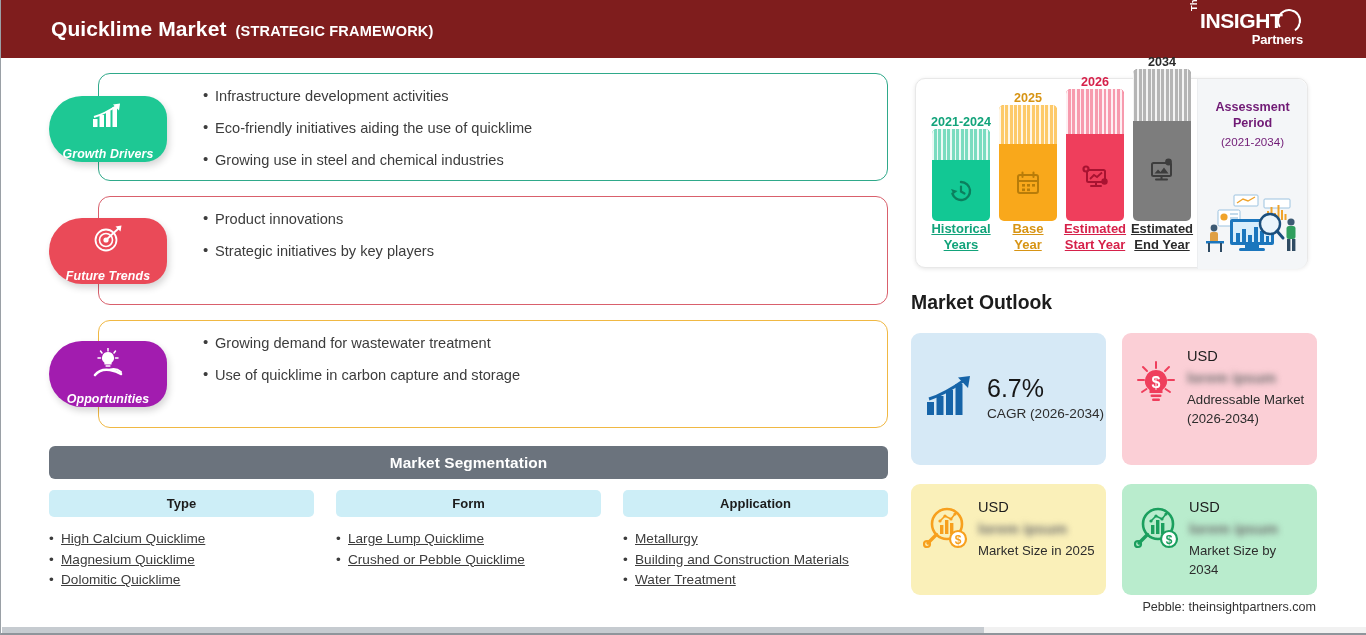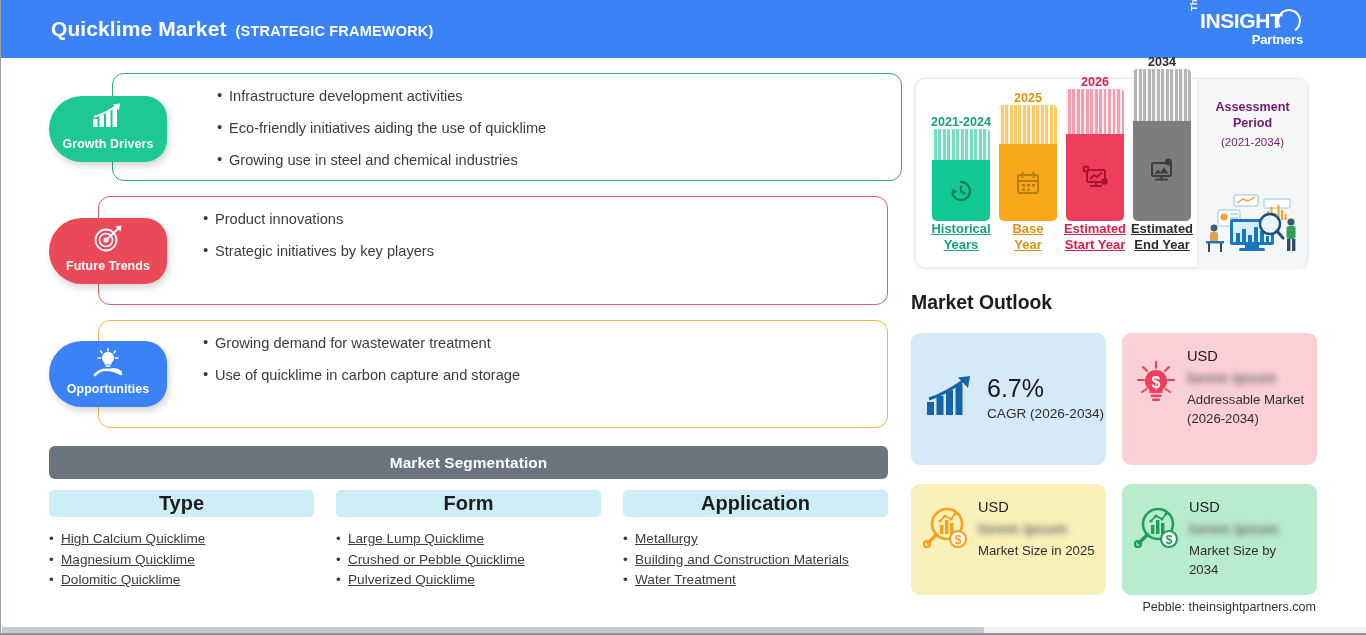--- a/index.html
+++ b/index.html
@@ -14,21 +14,21 @@
     width: 1366px; height: 635px;
     background: #ffffff;
     border-left: 1px solid #9aa0a6;
     border-bottom: 2px solid #8f959b;
   }
 
   
   .header {
     position: absolute; left: 0; top: 0;
     width: 1366px; height: 58px;
-    background: #3b82f6;
+    background: #7f1d1d;
     display: flex; align-items: center;
   }
   .header-title-wrap {
     display: flex; align-items: baseline; gap: 9px;
     margin-left: 50px;
   }
   .header-title {
     color: #ffffff; font-size: 21px; font-weight: bold; letter-spacing: .1px;
   }
   .header-subtitle {
@@ -61,72 +61,73 @@
     border-bottom-color: transparent;
     transform: rotate(12deg);
   }
 
   
   .box {
     position: absolute;
     border-radius: 12px;
     background: #ffffff;
   }
-  .box-green  { left: 111px;  top: 73px;  width: 790px; height: 108px; border: 1.4px solid #2fa98a; }
+  .box-green  { left: 97px;  top: 73px;  width: 790px; height: 108px; border: 1.4px solid #2fa98a; }
   .box-red    { left: 97px;  top: 196px; width: 790px; height: 109px; border: 1.4px solid #d9606c; }
   .box-orange { left: 97px;  top: 320px; width: 790px; height: 108px; border: 1.4px solid #f0b843; }
 
   .bullets { padding: 14px 0 0 104px; }
   .bullet {
     font-size: 14.6px; color: #3c3c3c; line-height: 1.1;
     margin-bottom: 16px; position: relative; padding-left: 12px;
   }
   .bullet::before {
     content: "\2022"; position: absolute; left: 0; top: -1px;
     color: #3c3c3c; font-size: 15px;
   }
 
   .badge {
     position: absolute;
     width: 118px; height: 66px;
     border-radius: 33px 22px 22px 33px;
     display: flex; flex-direction: column;
     align-items: center; justify-content: flex-end;
-    padding-bottom: 12px;
+    padding-bottom: 2px;
     box-shadow: 2px 4px 7px rgba(0,0,0,.16);
     z-index: 5;
+    font-style: italic;
   }
   .badge-label {
     color: #ffffff; font-size: 12.4px; font-weight: bold;
     letter-spacing: .1px; line-height: 1;
   }
   .badge-icon { position: absolute; top: 7px; left: 50%; transform: translateX(-50%); }
   .badge-growth      { left: 48px; top: 96px;  background: #1ec894; }
   .badge-trends      { left: 48px; top: 218px; background: #ea4a58; }
-  .badge-opportunity { left: 48px; top: 341px; background: #3b82f6; }
+  .badge-opportunity { left: 48px; top: 341px; background: #a21caf; }
 
   
   .seg-header {
     position: absolute; left: 48px; top: 446px;
     width: 839px; height: 33px;
     background: #6b737d; border-radius: 6px;
     display: flex; align-items: center; justify-content: center;
   }
   .seg-header-text {
     color: #ffffff; font-size: 15.4px; font-weight: bold; letter-spacing: .1px;
   }
   .seg-col { position: absolute; top: 490px; }
   .seg-col-1 { left: 48px;  width: 265px; }
   .seg-col-2 { left: 335px; width: 265px; }
   .seg-col-3 { left: 622px; width: 265px; }
   .seg-title-box {
     height: 27px; background: #cdeef7; border-radius: 5px;
     display: flex; align-items: center; justify-content: center;
   }
-  .seg-title-text { font-size: 20px; font-weight: bold; color: #1c1c1c; }
+  .seg-title-text { font-size: 13px; font-weight: bold; color: #1c1c1c; }
   .seg-list { margin-top: 12px; }
   .seg-item {
     font-size: 13.6px; color: #3c3c3c; line-height: 1.52;
     position: relative; padding-left: 12px; text-decoration: underline;
   }
   .seg-item::before {
     content: "\2022"; position: absolute; left: 0; top: 0; color: #3c3c3c;
   }
 
   
@@ -312,21 +313,20 @@
     </div>
   </div>
 
   <div class="seg-col seg-col-2">
     <div class="seg-title-box">
       <span class="seg-title-text">Form</span>
     </div>
     <div class="seg-list">
       <div class="seg-item">Large Lump Quicklime</div>
       <div class="seg-item">Crushed or Pebble Quicklime</div>
-      <div class="seg-item">Pulverized Quicklime</div>
     </div>
   </div>
 
   <div class="seg-col seg-col-3">
     <div class="seg-title-box">
       <span class="seg-title-text">Application</span>
     </div>
     <div class="seg-list">
       <div class="seg-item">Metallurgy</div>
       <div class="seg-item">Building and Construction Materials</div>

